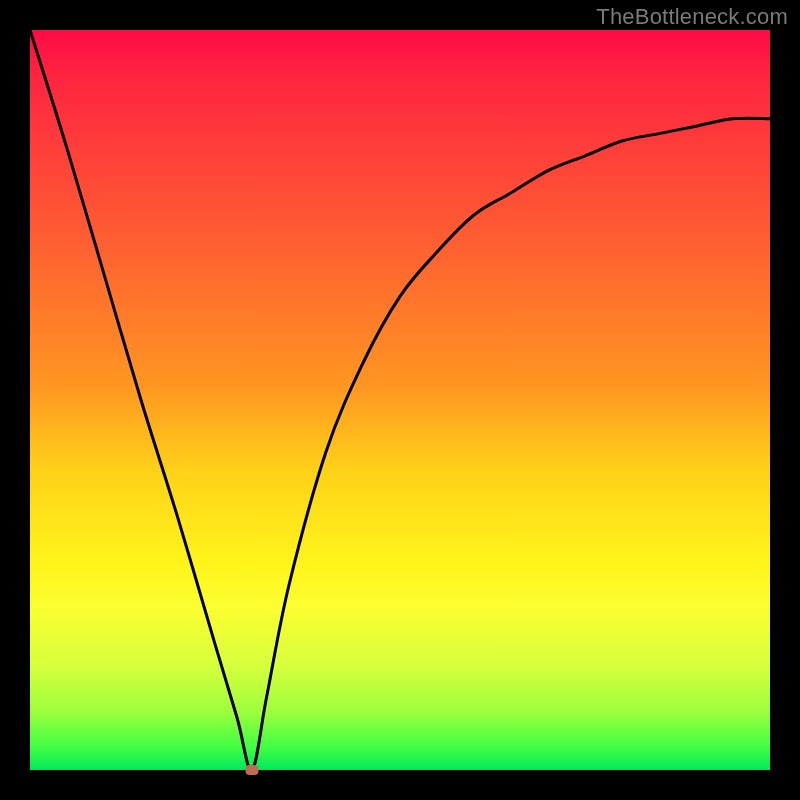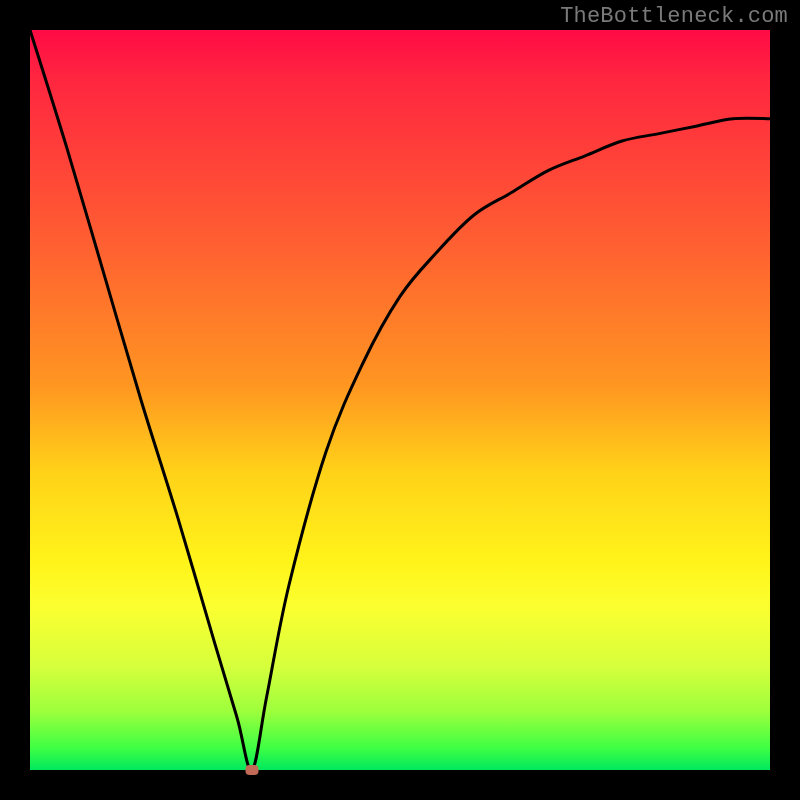--- a/index.html
+++ b/index.html
@@ -9,21 +9,20 @@
     height: 800px;
     background: #000;
     font-family: Arial, Helvetica, sans-serif;
     overflow: hidden;
   }
   .frame {
     position: relative;
     width: 800px;
     height: 688px;
     background: #000;
-    font-family: Liberation Mono, monospace;
   }
   .plot-area {
     position: absolute;
     left: 30px;
     top: 30px;
     width: 740px;
     height: 740px;
     
     background: linear-gradient(to bottom,
       #ff0a45 0%,

